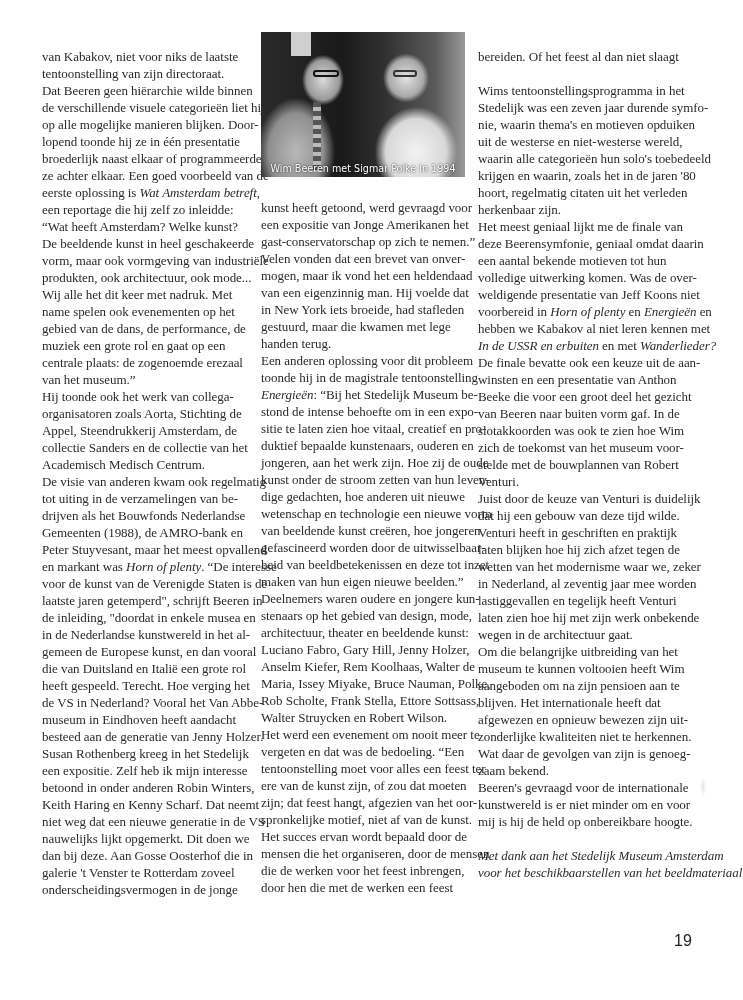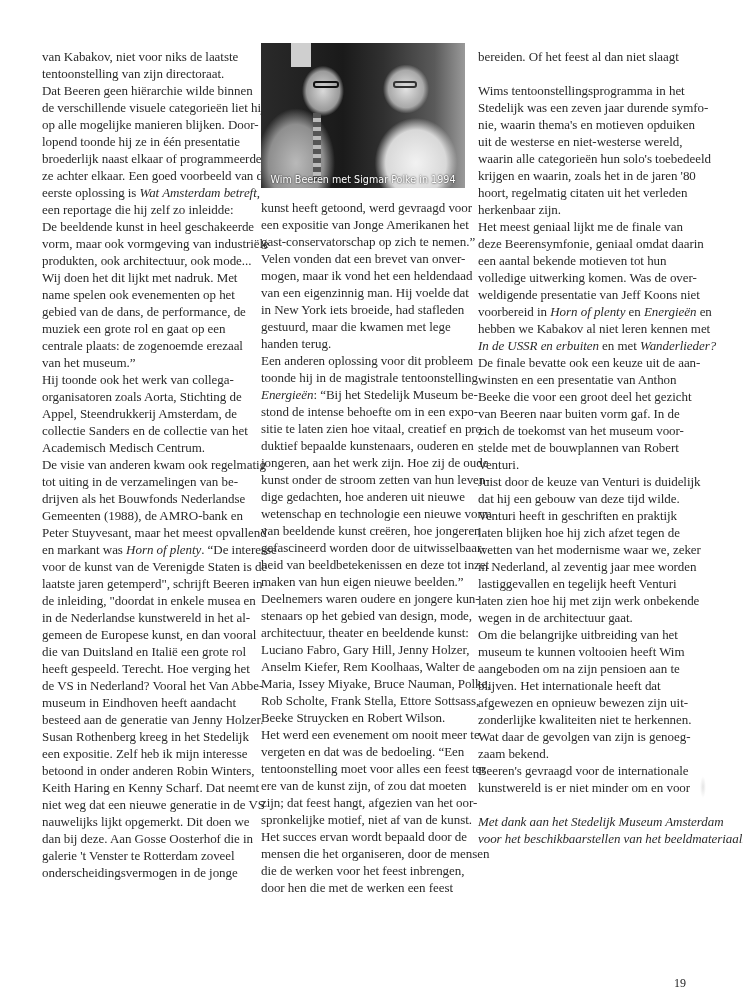--- a/index.html
+++ b/index.html
@@ -18,21 +18,21 @@
     letter-spacing: -0.05px;
   }
   .col p { margin: 0; white-space: nowrap; }
   .col-left { left: 42px; top: 48px; width: 210px; }
   .col-mid { left: 261px; top: 199px; width: 210px; }
   .col-right { left: 478px; top: 48px; width: 225px; }
   .gap { height: 17px; }
   i { font-style: italic; }
   .photo {
     position: absolute;
-    left: 261px; top: 43px;
+    left: 261px; top: 32px;
     width: 204px; height: 145px;
     background:
       radial-gradient(ellipse 30px 36px at 62px 48px, #d9d9d9 0%, #9a9a9a 55%, transparent 70%),
       radial-gradient(ellipse 32px 34px at 145px 46px, #e2e2e2 0%, #a8a8a8 55%, transparent 72%),
       radial-gradient(ellipse 55px 60px at 155px 120px, #f2f2f2 0%, #d8d8d8 55%, transparent 75%),
       radial-gradient(ellipse 50px 70px at 35px 120px, #b9b9b9 0%, #8e8e8e 55%, transparent 78%),
       linear-gradient(90deg, #2a2a2a 0%, #1a1a1a 40%, #303030 60%, #5a5a5a 85%, #9a9a9a 100%);
     overflow: hidden;
   }
   .photo .door {
@@ -53,23 +53,23 @@
   .caption {
     position: absolute; left: 0; right: 0; bottom: 3px;
     text-align: center;
     font-family: "DejaVu Sans", sans-serif;
     font-size: 9.6px;
     color: #ffffff;
     text-shadow: 0 0 2px #000;
   }
   .page-number {
     position: absolute;
-    left: 674px; top: 976px;
-    font-family: Liberation Serif, serif;
-    font-size: 12px;
+    left: 674px; top: 932px;
+    font-family: Liberation Sans, sans-serif;
+    font-size: 16px;
     color: #222;
   }
   .smudge {
     position: absolute; left: 700px; top: 776px; width: 6px; height: 22px;
     background: radial-gradient(ellipse, #d8d8d8 0%, transparent 70%);
     opacity: 0.7;
   }
 </style>
 </head>
 <body>
@@ -78,24 +78,25 @@
     <p>van Kabakov, niet voor niks de laatste</p>
     <p>tentoonstelling van zijn directoraat.</p>
     <p>Dat Beeren geen hiërarchie wilde binnen</p>
     <p>de verschillende visuele categorieën liet hij</p>
     <p>op alle mogelijke manieren blijken. Door-</p>
     <p>lopend toonde hij ze in één presentatie</p>
     <p>broederlijk naast elkaar of programmeerde</p>
     <p>ze achter elkaar. Een goed voorbeeld van de</p>
     <p><span>eerste oplossing is </span><i>Wat Amsterdam betreft</i><span>,</span></p>
     <p>een reportage die hij zelf zo inleidde:</p>
+    <p>“Wat heeft Amsterdam? Welke kunst?</p>
     <p>De beeldende kunst in heel geschakeerde</p>
     <p>vorm, maar ook vormgeving van industriële</p>
     <p>produkten, ook architectuur, ook mode...</p>
-    <p>Wij doen het dit lijkt met nadruk. Met</p>
+    <p>Wij alle het dit keer met nadruk. Met</p>
     <p>name spelen ook evenementen op het</p>
     <p>gebied van de dans, de performance, de</p>
     <p>muziek een grote rol en gaat op een</p>
     <p>centrale plaats: de zogenoemde erezaal</p>
     <p>van het museum.”</p>
     <p>Hij toonde ook het werk van collega-</p>
     <p>organisatoren zoals Aorta, Stichting de</p>
     <p>Appel, Steendrukkerij Amsterdam, de</p>
     <p>collectie Sanders en de collectie van het</p>
     <p>Academisch Medisch Centrum.</p>
@@ -158,21 +159,21 @@
     <p>gefascineerd worden door de uitwisselbaar-</p>
     <p>heid van beeldbetekenissen en deze tot inzet</p>
     <p>maken van hun eigen nieuwe beelden.”</p>
     <p>Deelnemers waren oudere en jongere kun-</p>
     <p>stenaars op het gebied van design, mode,</p>
     <p>architectuur, theater en beeldende kunst:</p>
     <p>Luciano Fabro, Gary Hill, Jenny Holzer,</p>
     <p>Anselm Kiefer, Rem Koolhaas, Walter de</p>
     <p>Maria, Issey Miyake, Bruce Nauman, Polke,</p>
     <p>Rob Scholte, Frank Stella, Ettore Sottsass,</p>
-    <p>Beeke Struycken en Robert Wilson.</p>
+    <p>Walter Struycken en Robert Wilson.</p>
     <p>Het werd een evenement om nooit meer te</p>
     <p>vergeten en dat was de bedoeling. “Een</p>
     <p>tentoonstelling moet voor alles een feest ter</p>
     <p>ere van de kunst zijn, of zou dat moeten</p>
     <p>zijn; dat feest hangt, afgezien van het oor-</p>
     <p>spronkelijke motief, niet af van de kunst.</p>
     <p>Het succes ervan wordt bepaald door de</p>
     <p>mensen die het organiseren, door de mensen</p>
     <p>die de werken voor het feest inbrengen,</p>
     <p>door hen die met de werken een feest</p>
@@ -194,20 +195,21 @@
     <p>een aantal bekende motieven tot hun</p>
     <p>volledige uitwerking komen. Was de over-</p>
     <p>weldigende presentatie van Jeff Koons niet</p>
     <p><span>voorbereid in </span><i>Horn of plenty</i><span> en </span><i>Energieën</i><span> en</span></p>
     <p>hebben we Kabakov al niet leren kennen met</p>
     <p><i>In de USSR en erbuiten</i><span> en met </span><i>Wanderlieder?</i></p>
     <p>De finale bevatte ook een keuze uit de aan-</p>
     <p>winsten en een presentatie van Anthon</p>
     <p>Beeke die voor een groot deel het gezicht</p>
     <p>van Beeren naar buiten vorm gaf. In de</p>
+    <p>slotakkoorden was ook te zien hoe Wim</p>
     <p>zich de toekomst van het museum voor-</p>
     <p>stelde met de bouwplannen van Robert</p>
     <p>Venturi.</p>
     <p>Juist door de keuze van Venturi is duidelijk</p>
     <p>dat hij een gebouw van deze tijd wilde.</p>
     <p>Venturi heeft in geschriften en praktijk</p>
     <p>laten blijken hoe hij zich afzet tegen de</p>
     <p>wetten van het modernisme waar we, zeker</p>
     <p>in Nederland, al zeventig jaar mee worden</p>
     <p>lastiggevallen en tegelijk heeft Venturi</p>
@@ -216,20 +218,21 @@
     <p>Om die belangrijke uitbreiding van het</p>
     <p>museum te kunnen voltooien heeft Wim</p>
     <p>aangeboden om na zijn pensioen aan te</p>
     <p>blijven. Het internationale heeft dat</p>
     <p>afgewezen en opnieuw bewezen zijn uit-</p>
     <p>zonderlijke kwaliteiten niet te herkennen.</p>
     <p>Wat daar de gevolgen van zijn is genoeg-</p>
     <p>zaam bekend.</p>
     <p>Beeren's gevraagd voor de internationale</p>
     <p>kunstwereld is er niet minder om en voor</p>
+    <p>mij is hij de held op onbereikbare hoogte.</p>
     <p class="gap"></p>
     <p><i>Met dank aan het Stedelijk Museum Amsterdam</i></p>
     <p><i>voor het beschikbaarstellen van het beeldmateriaal.</i></p>
   </div>
 
 <div class="smudge"></div>
 
 <div class="page-number">19</div>
 
 </body></html>

